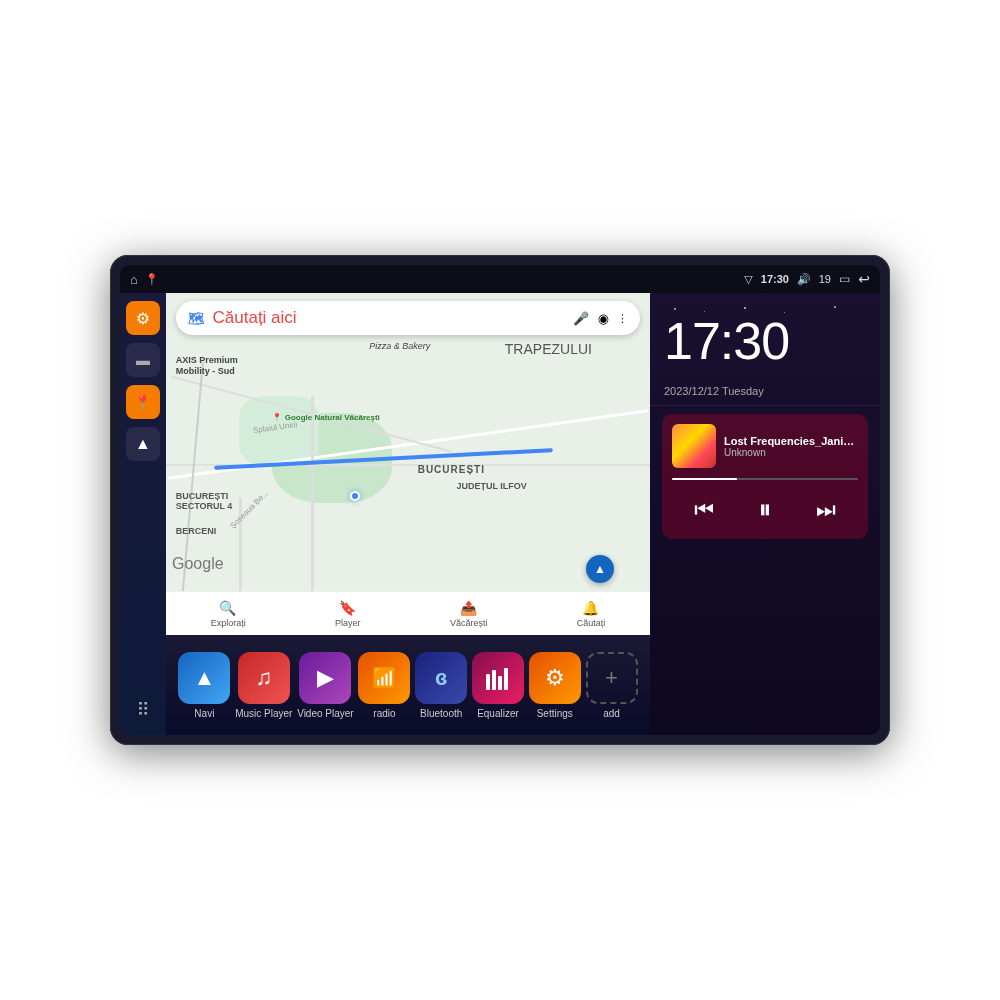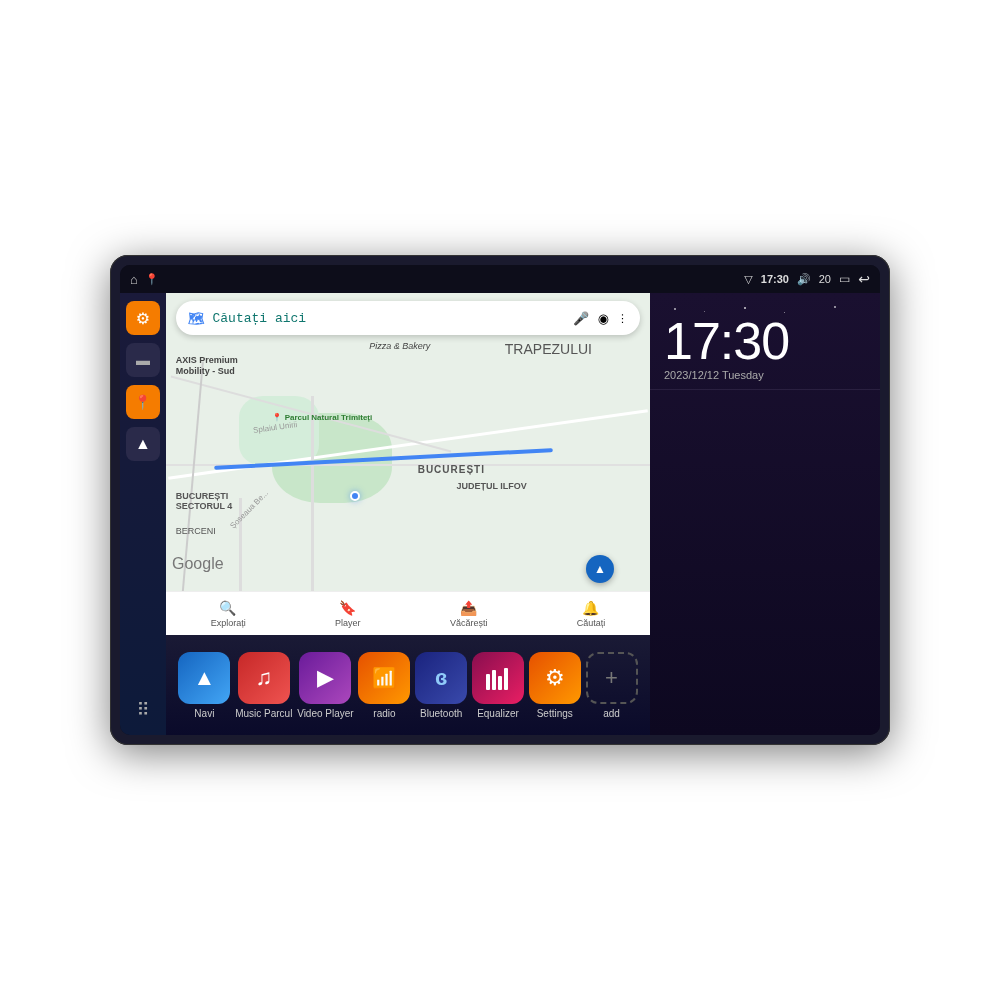--- a/index.html
+++ b/index.html
@@ -109,21 +109,21 @@
       height: 34px;
       background: white;
       border-radius: 20px;
       display: flex; align-items: center;
       padding: 0 12px;
       box-shadow: 0 2px 6px rgba(0,0,0,0.2);
       gap: 8px;
       z-index: 10;
     }
     .map-search-text {
-      font-size: 13px; color: #0f766e; flex: 1; font-family: Liberation Mono, monospace;
+      font-size: 17px; color: #ef4444; flex: 1;
     }
 
     
     .map-bottom-nav {
       position: absolute;
       bottom: 0; left: 0; right: 0;
       height: 44px;
       background: white;
       display: flex;
       justify-content: space-around;
@@ -176,21 +176,21 @@
     }
     .clock-time {
       font-size: 52px;
       font-weight: 300;
       color: #ffffff;
       line-height: 1;
       letter-spacing: -1px;
     }
     .clock-date {
       font-size: 11px; color: #aaa;
-      margin-top: 2px;
+      margin-top: 18px;
     }
 
     
     .music-section {
       flex: 1;
       padding: 8px 12px;
     }
     .music-card {
       background: rgba(180,0,40,0.35);
       border-radius: 10px;
@@ -248,21 +248,21 @@
 
     <div class="status-bar">
       <div class="status-left">
         <span class="status-icon">⌂</span>
         <span class="status-icon" style="font-size:11px;">📍</span>
       </div>
       <div class="status-right">
         <span>▽</span>
         <span style="font-weight:600;">17:30</span>
         <span>🔊</span>
-        <span>20</span>
+        <span>19</span>
         <span style="font-size:12px;">▭</span>
         <span style="font-size:14px;">↩</span>
       </div>
     </div>
 
     <div class="main-content">
 
       <div class="sidebar">
         <div class="sidebar-btn orange">
           <span style="color:white;font-size:16px;">⚙</span>
@@ -296,25 +296,25 @@
             <div style="position:absolute; top:50%; left:0; right:0; height:2px; background:#e0e0e0;"></div>
             <div style="position:absolute; top:60%; left:15%; width:3px; height:40%; background:#ddd;"></div>
             <div style="position:absolute; top:35%; left:0; width:60%; height:2px; background:#ddd; transform:rotate(15deg);"></div>
             <div style="position:absolute; top:20%; left:5%; width:2px; height:80%; background:#ccc; transform:rotate(5deg);"></div>
 
             <div style="position:absolute; top:48%; left:10%; width:70%; height:4px; background:#4285f4; border-radius:2px; transform:rotate(-3deg);"></div>
 
             <div style="position:absolute; top:18%; left:2%; font-size:9px; color:#444; font-weight:600; line-height:1.3;">AXIS Premium<br>Mobility - Sud</div>
             <div style="position:absolute; top:14%; left:42%; font-size:9px; color:#444;font-style:italic;">Pizza &amp; Bakery</div>
             <div style="position:absolute; top:14%; left:70%; font-size:14px; color:#555;">TRAPEZULUI</div>
-            <div style="position:absolute; top:35%; left:22%; font-size:8px; color:#2e7d32; font-weight:600;">📍 Parcul Natural Trimiteți</div>
+            <div style="position:absolute; top:35%; left:22%; font-size:8px; color:#2e7d32; font-weight:600;">📍 Google Natural Văcărești</div>
             <div style="position:absolute; top:50%; left:52%; font-size:10px; color:#555; font-weight:700; letter-spacing:1px;">BUCUREȘTI</div>
             <div style="position:absolute; top:58%; left:2%; font-size:9px; color:#555; font-weight:700;">BUCUREȘTI<br>SECTORUL 4</div>
             <div style="position:absolute; top:55%; left:60%; font-size:9px; color:#555; font-weight:600;">JUDEȚUL ILFOV</div>
-            <div style="position:absolute; top:68%; left:2%; font-size:9px; color:#555; font-weight:400;">BERCENI</div>
+            <div style="position:absolute; top:68%; left:2%; font-size:9px; color:#555; font-weight:700;">BERCENI</div>
             <div style="position:absolute; top:38%; left:18%; font-size:8px; color:#999; transform:rotate(-8deg);">Splaiul Unirii</div>
 
             <div style="position:absolute; top:62%; left:12%; font-size:8px; color:#999; transform:rotate(-45deg);">Șoseaua Be...</div>
 
             <div style="position:absolute; bottom:62px; left:6px; font-size:16px; color:#777;">Google</div>
 
             <div style="position:absolute; bottom:52px; right:36px; width:28px; height:28px; background:#1565c0; border-radius:50%; display:flex; align-items:center; justify-content:center; color:white; font-size:12px; box-shadow:0 2px 6px rgba(0,0,0,0.3);">▲</div>
 
             <div style="position:absolute; top:58%; left:38%; width:10px; height:10px; background:#4285f4; border-radius:50%; border:2px solid white; box-shadow:0 0 6px rgba(66,133,244,0.6);"></div>
 
@@ -353,21 +353,21 @@
             <div class="app-icon-img icon-navi">
               <span style="color:white; font-size:22px;">▲</span>
             </div>
             <span class="app-icon-label">Navi</span>
           </div>
 
           <div class="app-icon">
             <div class="app-icon-img icon-music">
               <span style="font-size:22px;">♫</span>
             </div>
-            <span class="app-icon-label">Music Parcul</span>
+            <span class="app-icon-label">Music Player</span>
           </div>
 
           <div class="app-icon">
             <div class="app-icon-img icon-video">
               <span style="font-size:22px;">▶</span>
             </div>
             <span class="app-icon-label">Video Player</span>
           </div>
 
           <div class="app-icon">
@@ -423,19 +423,40 @@
             <div class="star" style="width:2px;height:2px;top:2px;left:80px;opacity:0.8;"></div>
             <div class="star" style="width:1px;height:1px;top:7px;left:120px;opacity:0.6;"></div>
             <div class="star" style="width:2px;height:2px;top:1px;left:170px;opacity:0.7;"></div>
           </div>
           <div class="clock-time">17:30</div>
           <div class="clock-date">
             <span>2023/12/12</span> <span>Tuesday</span>
           </div>
         </div>
 
+        <div class="music-section">
+          <div class="music-card">
+            <div class="music-info">
+              <div class="album-art">
+                <div class="album-art-inner"></div>
+              </div>
+              <div class="music-text">
+                <div class="music-title">Lost Frequencies_Janie...</div>
+                <div class="music-artist">Unknown</div>
+              </div>
+            </div>
+            <div class="music-progress">
+              <div class="music-progress-fill"></div>
+            </div>
+            <div class="music-controls">
+              <div class="ctrl-btn">⏮</div>
+              <div class="ctrl-btn play">⏸</div>
+              <div class="ctrl-btn">⏭</div>
+            </div>
+          </div>
+        </div>
 
       </div>
 
     </div>
 
   </div>
 </div>
 
 </body></html>

